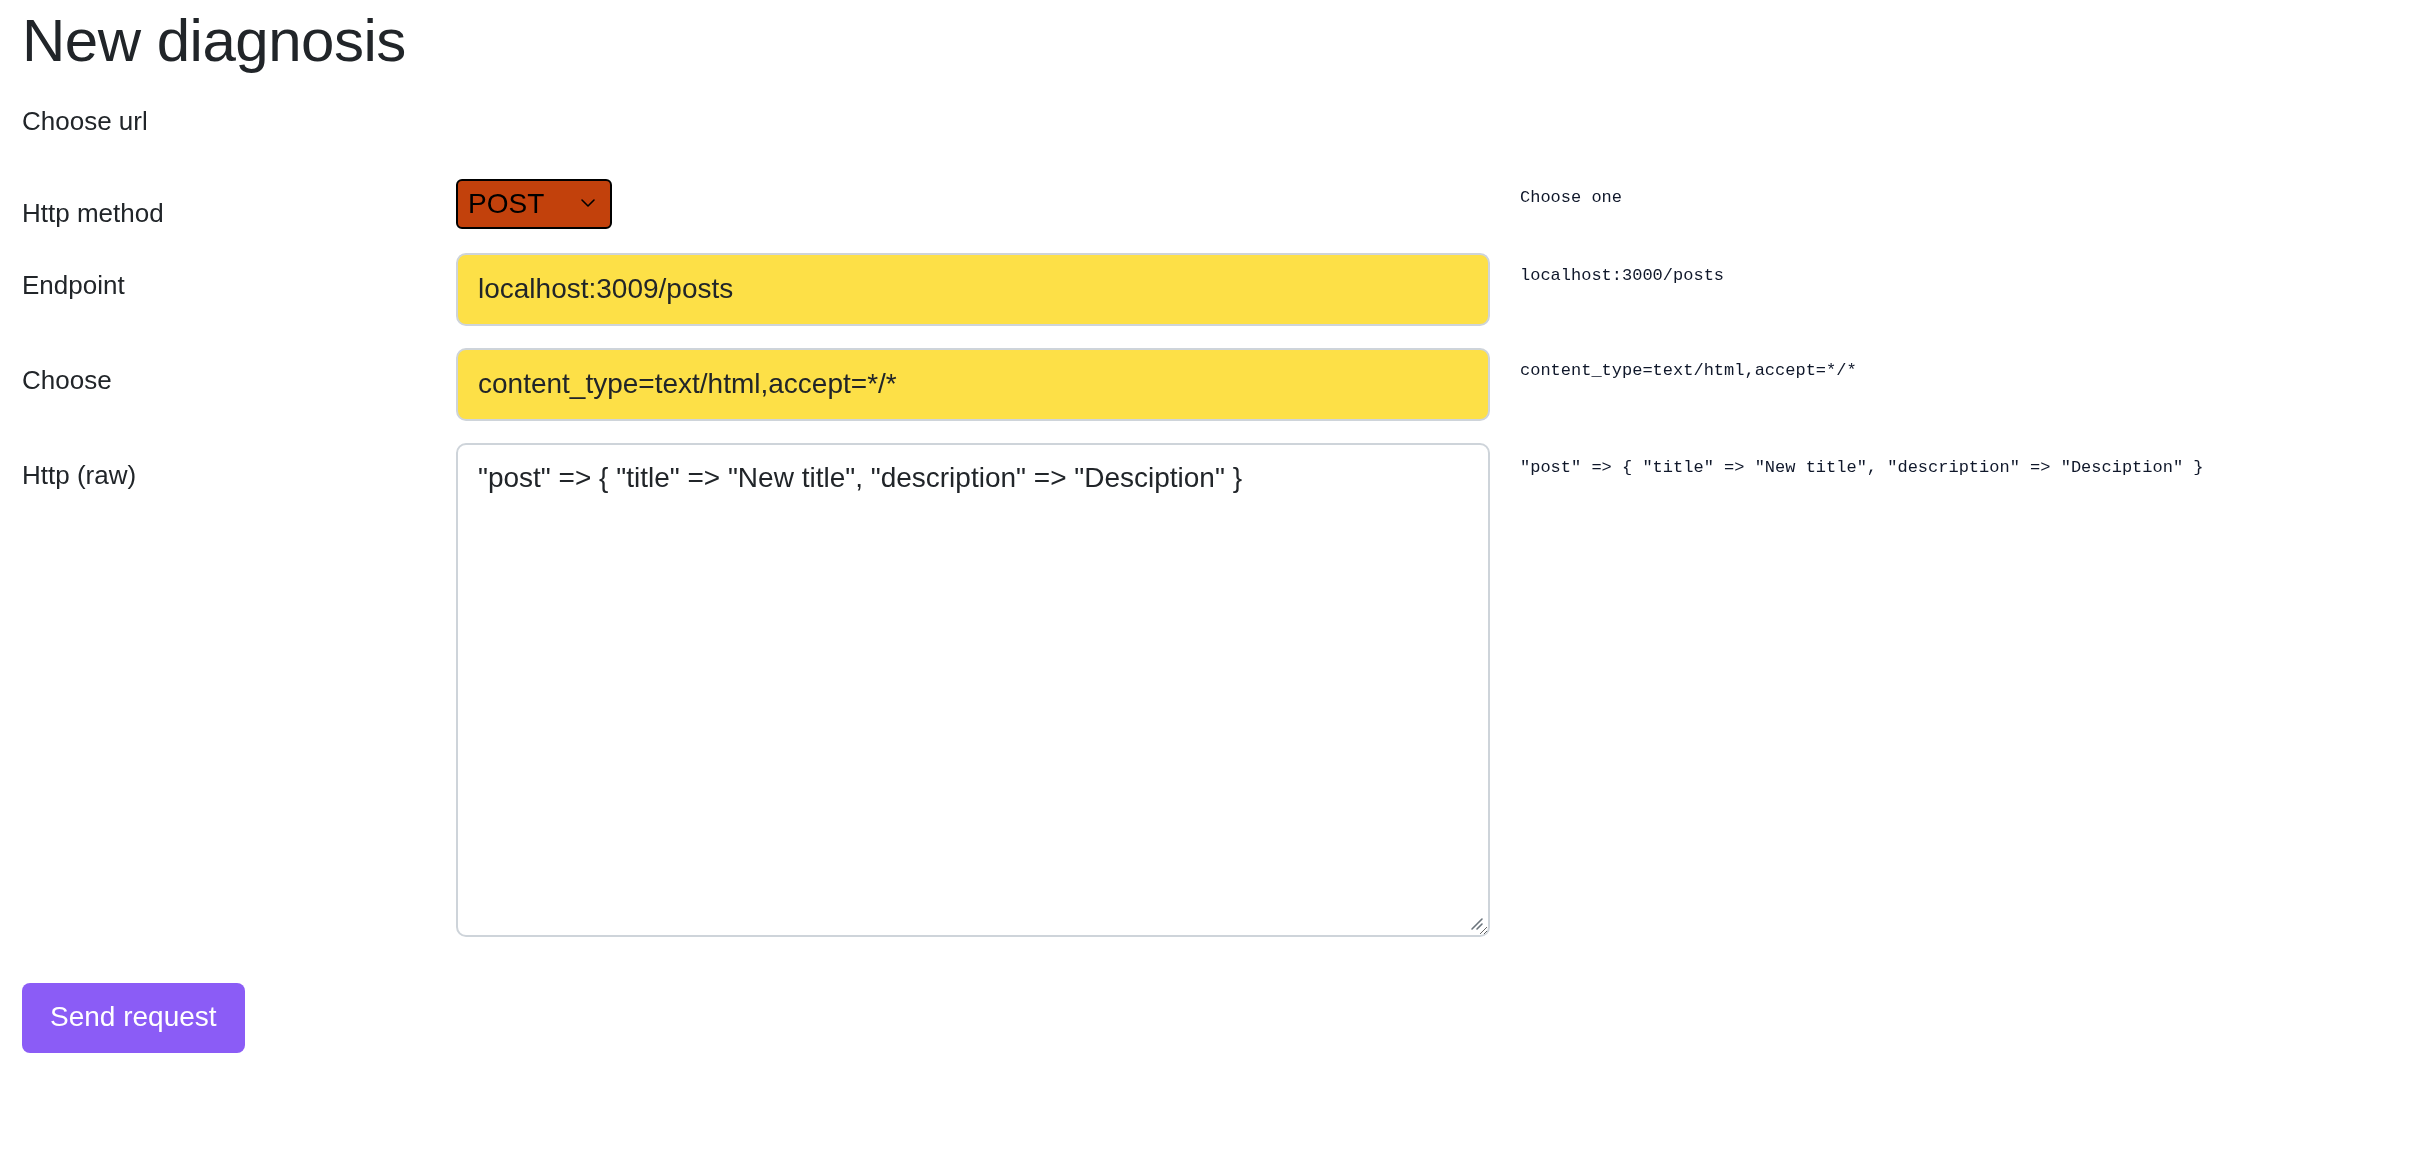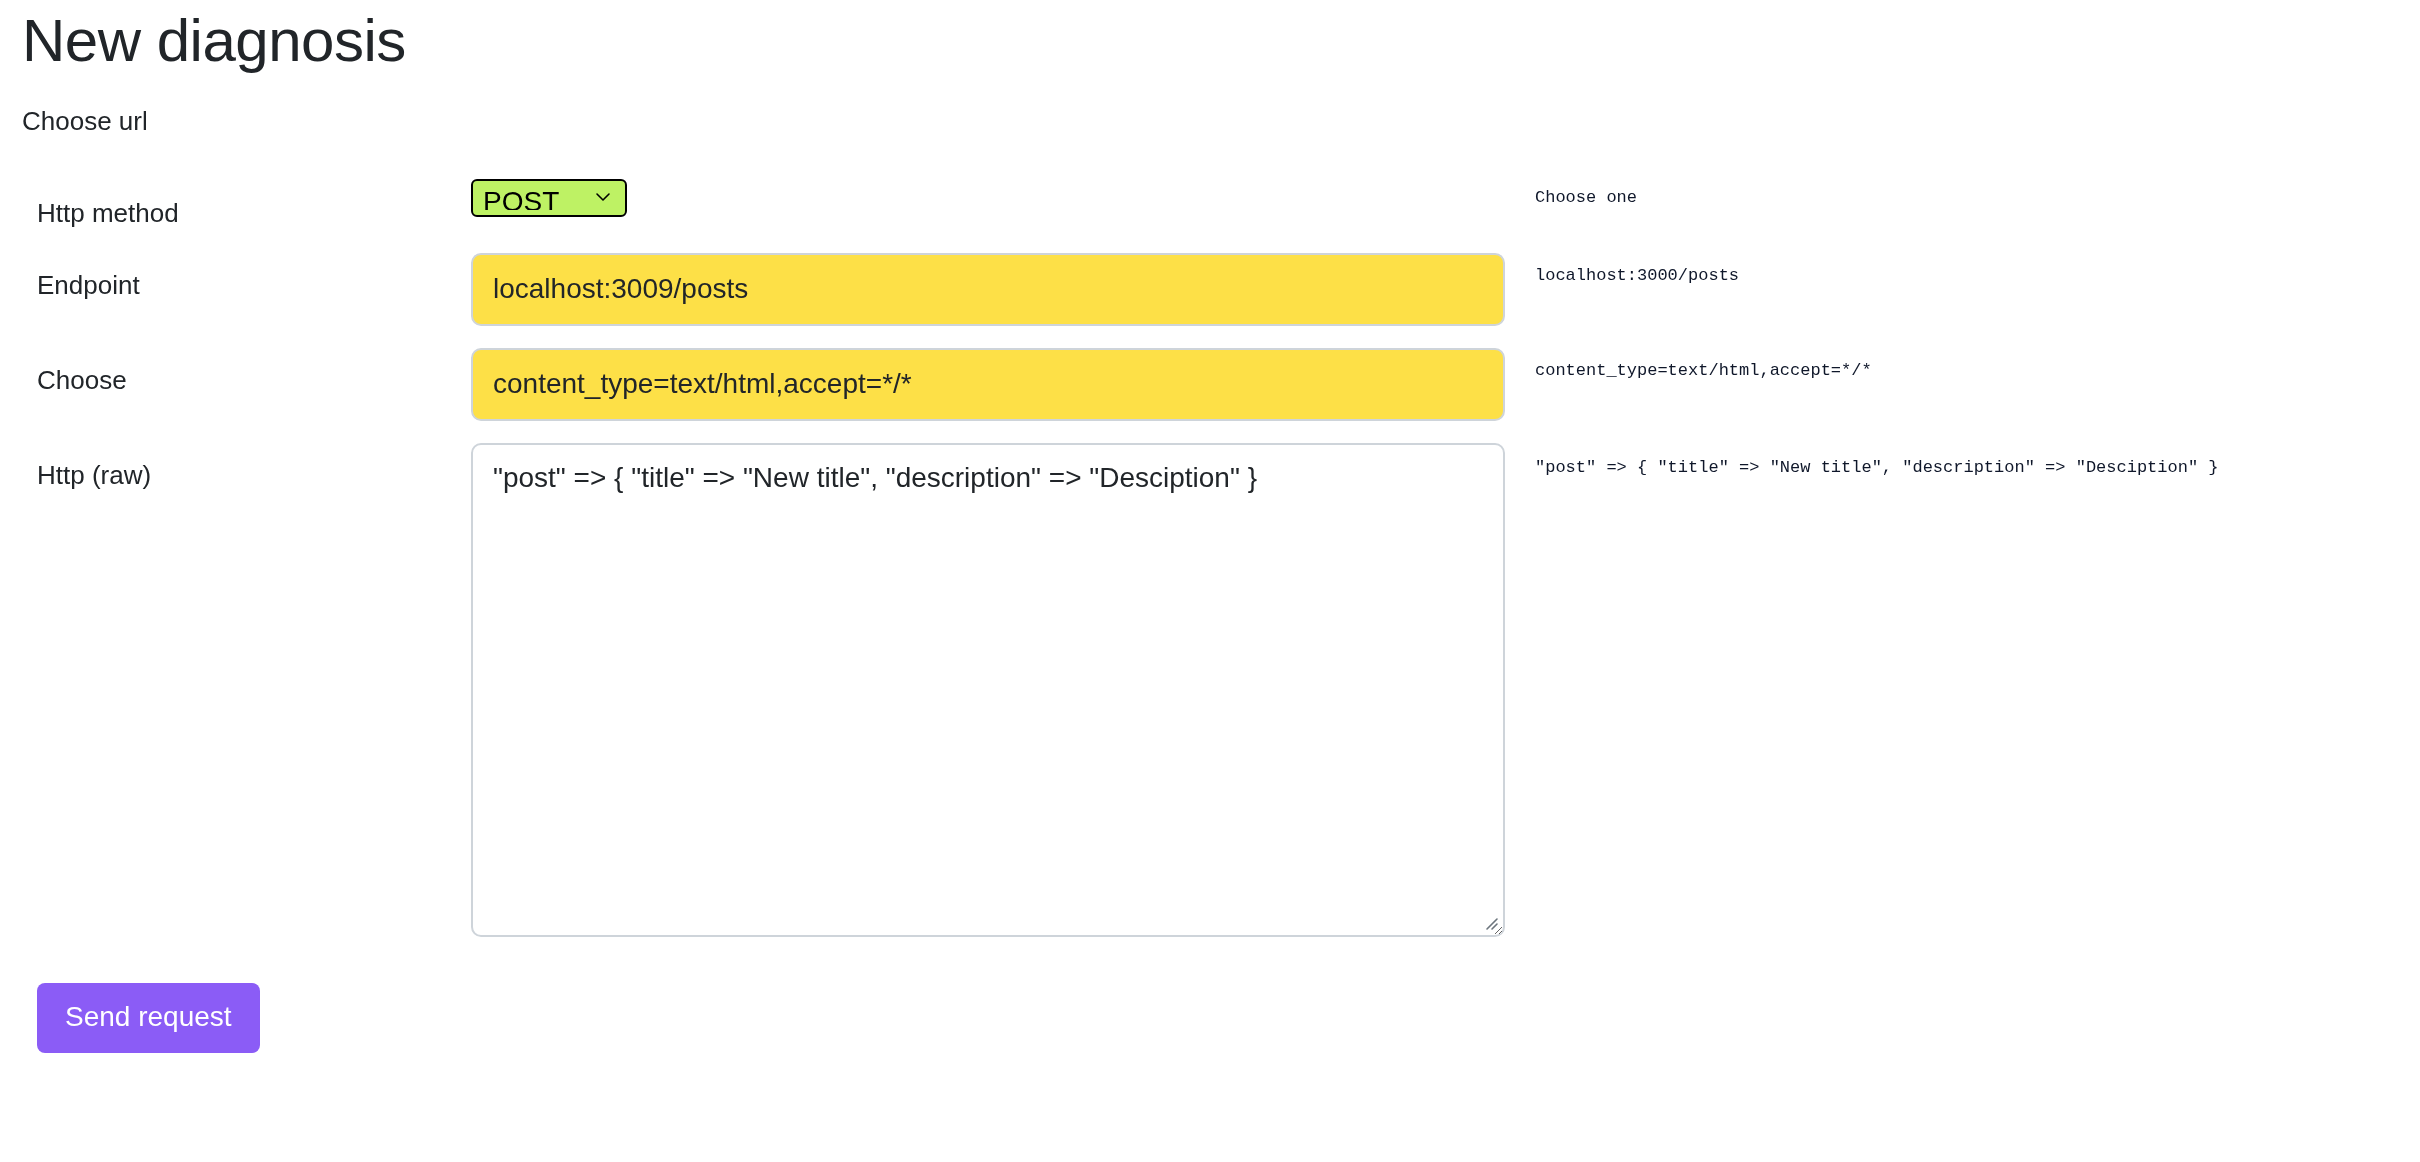--- a/index.html
+++ b/index.html
@@ -36,21 +36,20 @@
 
   .flash-message {
     margin-top: 30px;
     font-size: 26px;
     line-height: 1.3;
     color: #212529;
   }
 
   .form {
     margin-top: 40px;
-    margin-left: 15px;
   }
 
   .form-row {
     display: flex;
     align-items: flex-start;
     margin-bottom: 22px;
   }
 
   .field-label {
     width: 434px;
@@ -86,26 +85,26 @@
 
   .select-box {
     display: inline-block;
     position: relative;
   }
   select.method-select {
     font-family: "Liberation Sans", sans-serif;
     font-size: 28px;
     line-height: 1.2;
     color: #000000;
-    background: #bef264;
+    background: #c2410c;
     border: 2px solid #000000;
     border-radius: 6px;
     padding: 4px 10px 5px 10px;
     width: 156px;
-    height: 38px;
+    height: 50px;
     box-sizing: border-box;
     -webkit-appearance: none;
     -moz-appearance: none;
     appearance: none;
   }
   .select-chevron {
     position: absolute;
     right: 16px;
     top: 50%;
     width: 16px;

